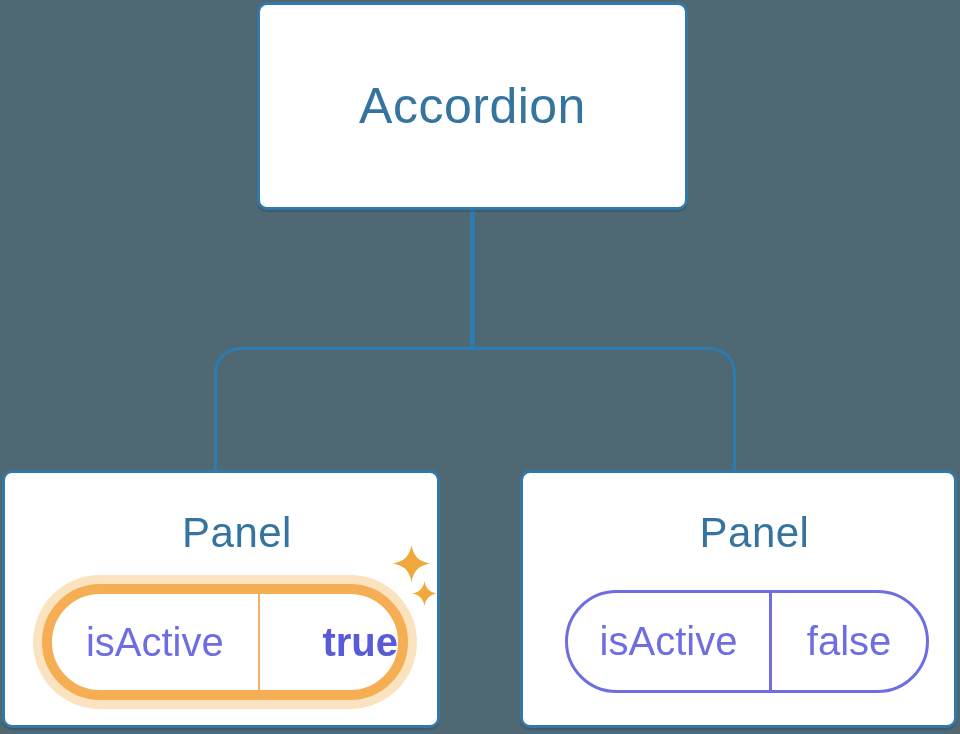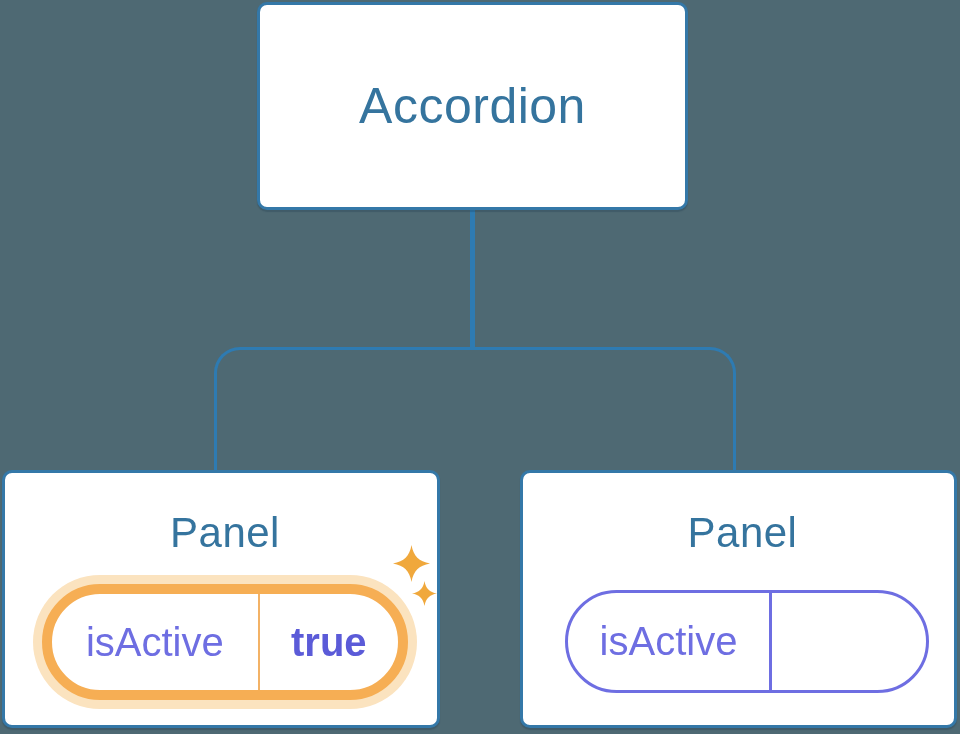--- a/index.html
+++ b/index.html
@@ -42,40 +42,40 @@
     border-top:3.5px solid var(--connector_blue);
     border-left:3.5px solid var(--connector_blue);
     border-right:3.5px solid var(--connector_blue);
     border-bottom:none;
     border-radius:26px 26px 0 0;
   }
   .panel{width:438px;height:258px;top:470px;}
   .panel-left{left:2px;}
   .panel-right{left:520px;width:437px;}
   .panel-title{
-    position:absolute;left:4px;top:36px;width:100%;text-align:center;
+    position:absolute;left:16px;top:36px;width:100%;text-align:center;
     color:var(--title_blue);font-size:42px;font-weight:500;letter-spacing:0.5px;
   }
   
   .halo{
     position:absolute;left:28px;top:102px;width:384px;height:134px;
     background:var(--highlight_halo);border-radius:67px;box-sizing:border-box;
     padding:9px;
   }
   .pill-active{
     width:100%;height:100%;background:var(--card_bg);
     border:10px solid var(--highlight_orange);border-radius:58px;
     box-sizing:border-box;display:flex;align-items:stretch;overflow:hidden;
   }
   .pill-active .sect-name{
     flex:0 0 60%;display:flex;align-items:center;justify-content:center;
     border-right:2px solid var(--divider_orange);box-sizing:border-box;
   }
   .pill-active .sect-value{
-    flex:1 1 auto;display:flex;align-items:center;justify-content:center;
+    flex:1 1 auto;display:flex;align-items:center;justify-content:flex-end;
   }
   
   .pill-inactive{
     position:absolute;left:42px;top:117px;width:364px;height:103px;
     border:3px solid var(--prop_purple);border-radius:52px;
     box-sizing:border-box;display:flex;align-items:stretch;overflow:hidden;
     background:var(--card_bg);
   }
   .pill-inactive .sect-name{
     flex:0 0 57%;display:flex;align-items:center;justify-content:center;
@@ -129,16 +129,19 @@
     </div>
   </div>
 
   <div class="node panel panel-right">
     <div class="panel-title">Panel</div>
 
     <div class="pill-inactive">
       <div class="sect-name">
         <span class="prop-text">isActive</span>
       </div>
+      <div class="sect-value">
+        <span class="prop-text">false</span>
+      </div>
     </div>
   </div>
 
 </div>
 
 </body></html>

